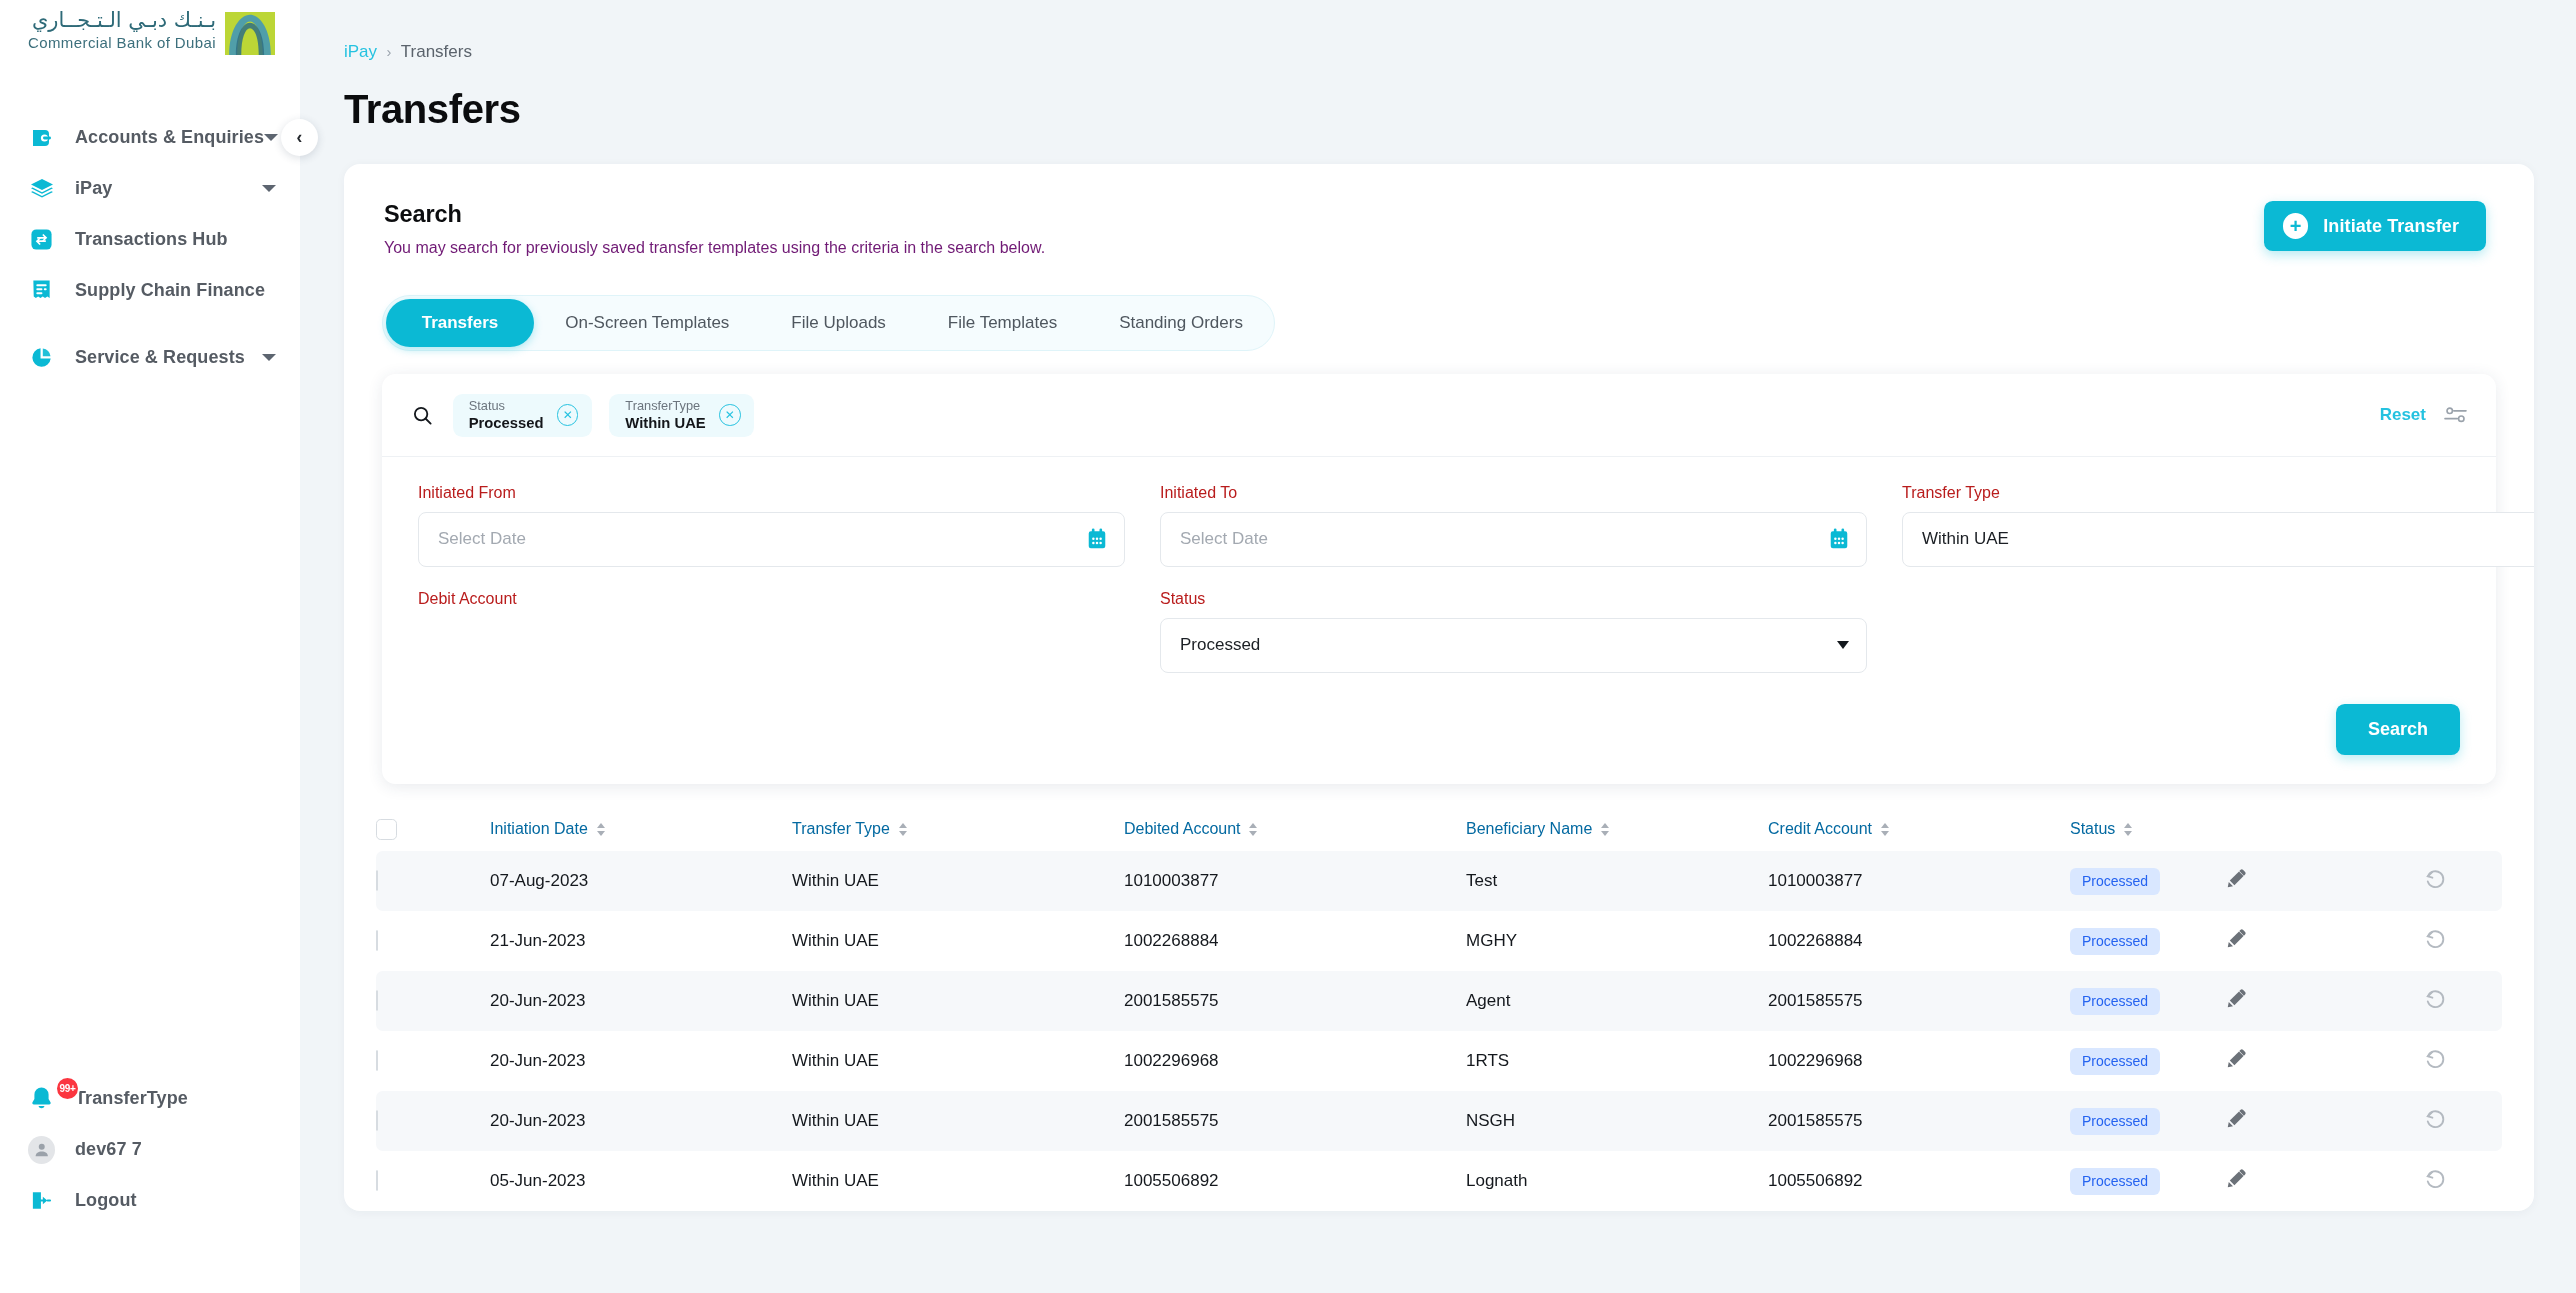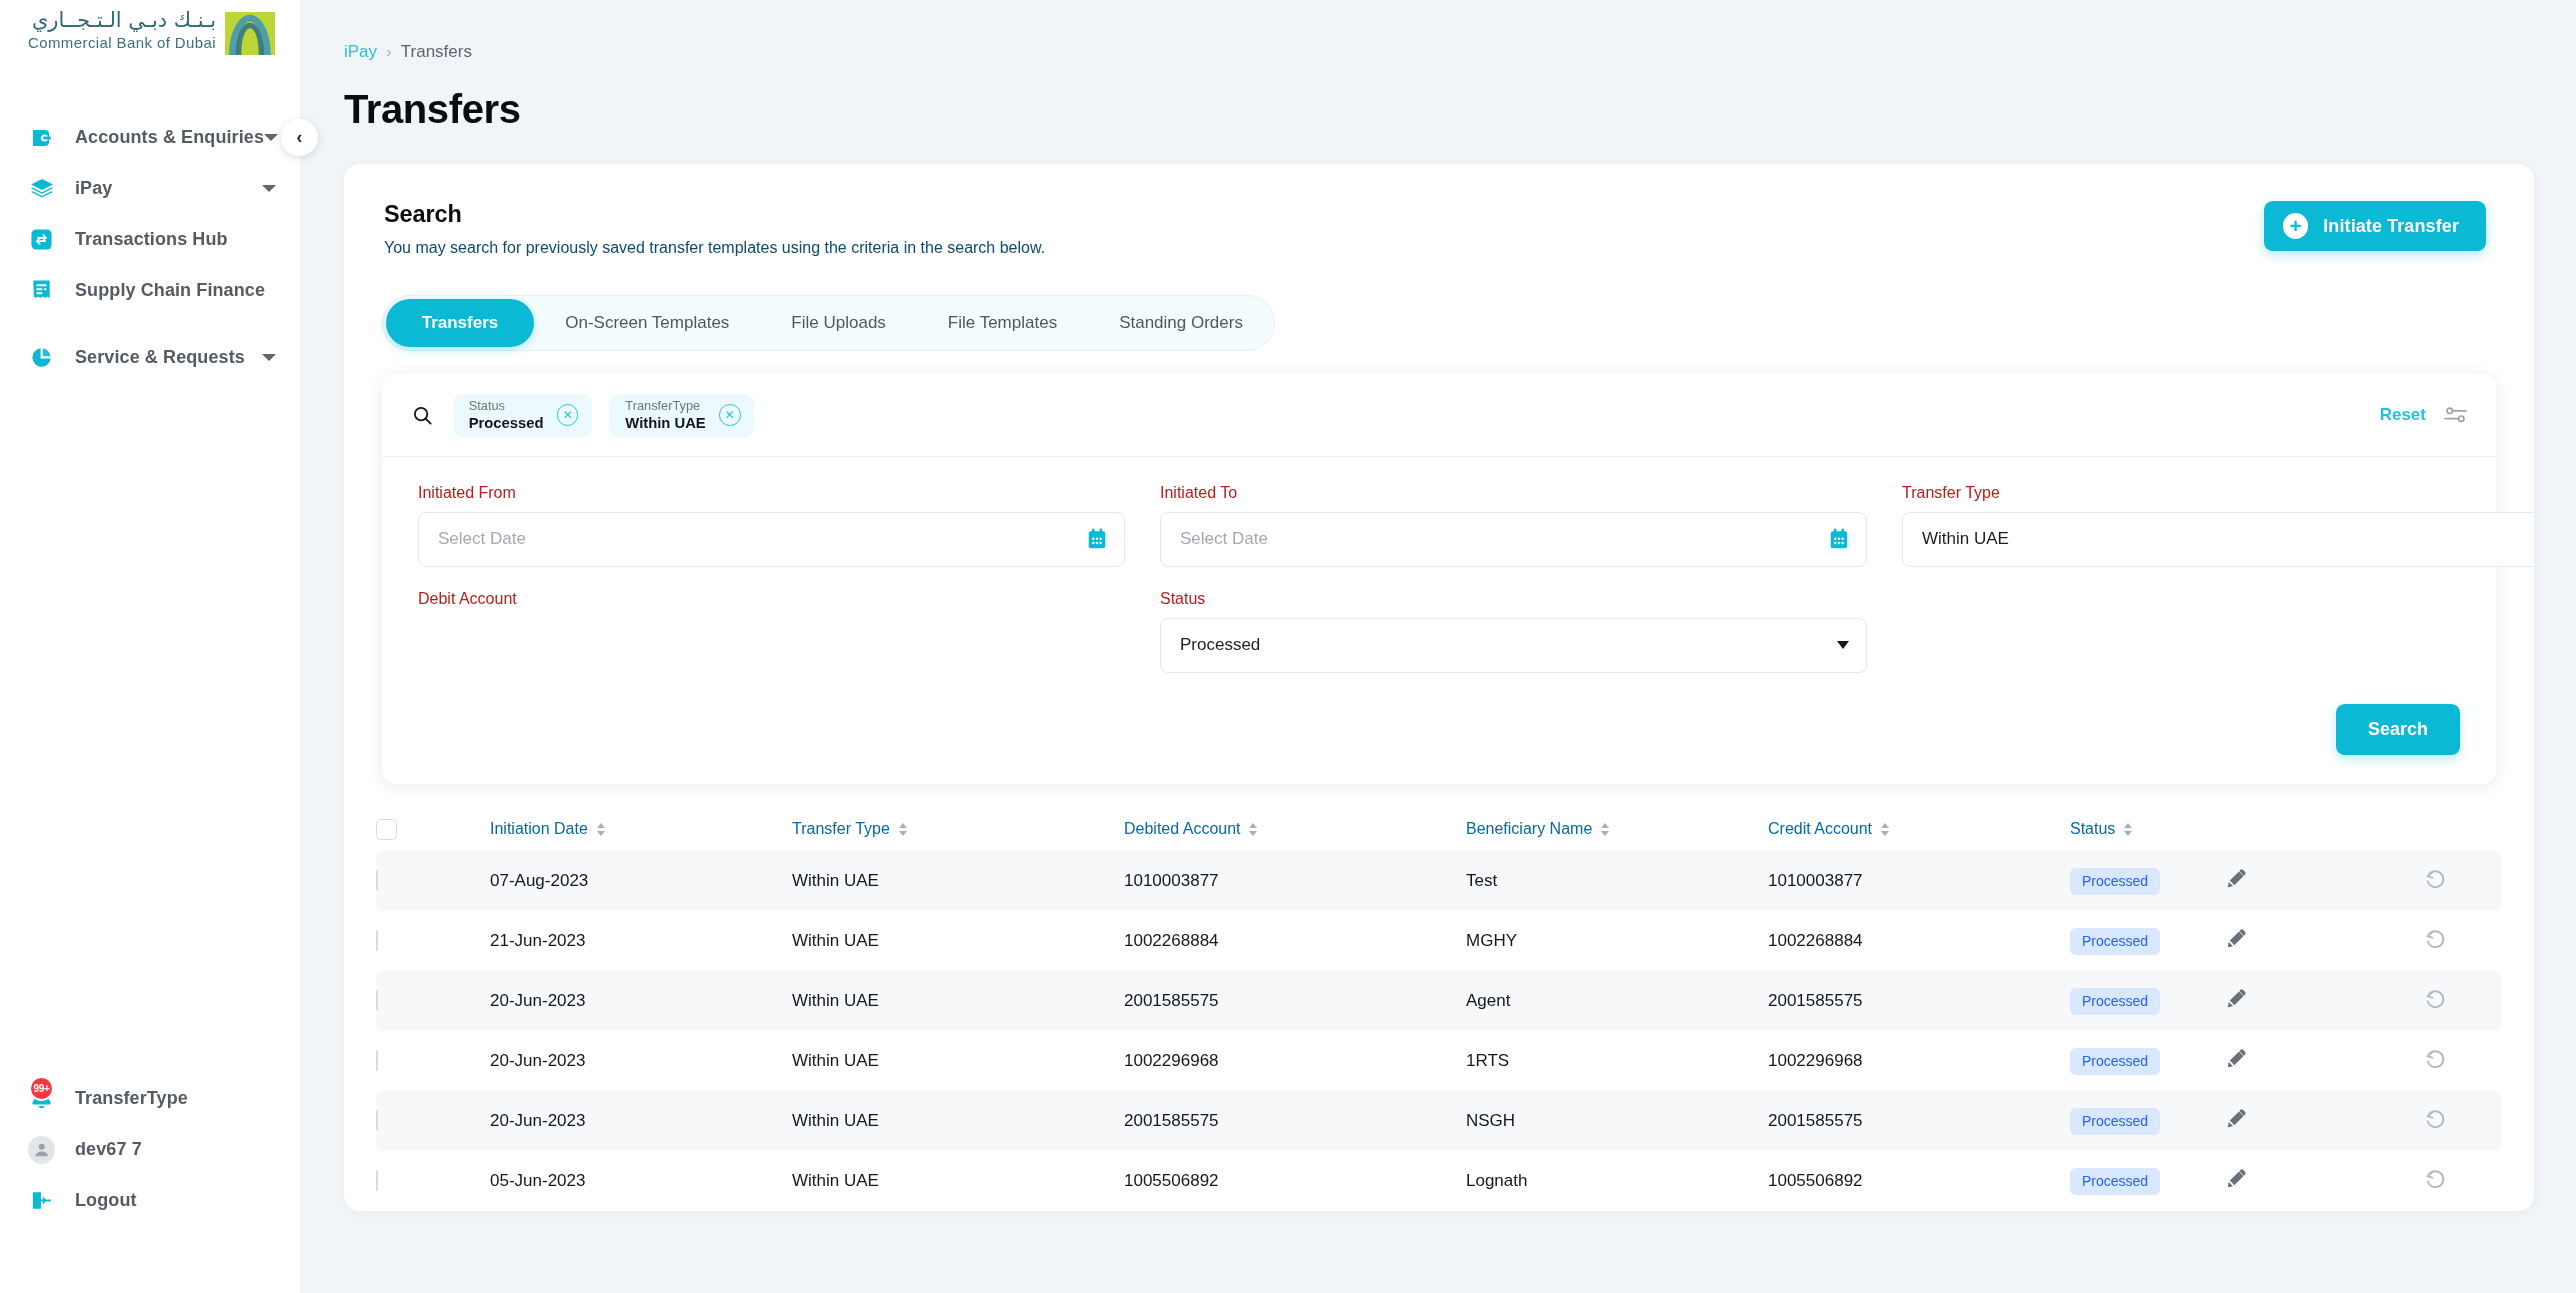--- a/index.html
+++ b/index.html
@@ -64,21 +64,21 @@
   }
   .nav-gap-lg { height: 16px; }
 
   #sidebar-bottom {
     margin-top: auto;
     display: flex; flex-direction: column;
     padding-bottom: 67px;
   }
   .badge-bell { position: relative; width: 27px; height: 27px; }
   .badge-count {
-    position: absolute; top: -8.7px; left: 1px;
+    position: absolute; top: -8.7px; left: 27px;
     background: #fb3640; color: #fff;
     font-size: 10px; font-weight: 700;
     border-radius: 50%;
     width: 25px; height: 25px;
     display: flex; align-items: center; justify-content: center;
     border: 2px solid #fff;
     letter-spacing: -0.3px;
   }
   .avatar-circle {
     width: 28px; height: 28px; border-radius: 50%;
@@ -120,21 +120,21 @@
     min-height: 1040px;
     box-shadow: 0 1.3px 9.4px rgba(30,50,80,.045);
     position: relative; overflow: hidden;
   }
   .card-head {
     display: flex; align-items: flex-start;
     padding: 37px 48px 0 40px;
   }
   .card-head-txt { flex: 1; }
   .card-h1 { font-size: 23.5px; font-weight: 700; color: #0c0d0f; letter-spacing: -0.1px; }
-  .card-sub { font-size: 16px; color: #0c4a6e; margin-top: 10.7px; }
+  .card-sub { font-size: 16px; color: #701a75; margin-top: 10.7px; }
 
   #initiate-btn {
     background: #0bb9d4; color: #fff;
     border: none; border-radius: 8.7px;
     height: 50px; padding: 0 27px 0 19px;
     display: flex; align-items: center; gap: 14.8px;
     font-size: 18px; font-weight: 700; cursor: pointer;
     box-shadow: 0 4px 12px rgba(11,185,212,.30);
     letter-spacing: 0.1px; white-space: nowrap;
   }

